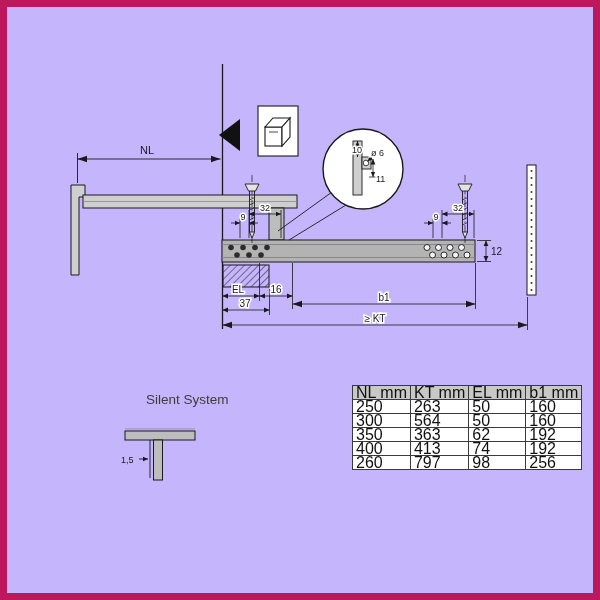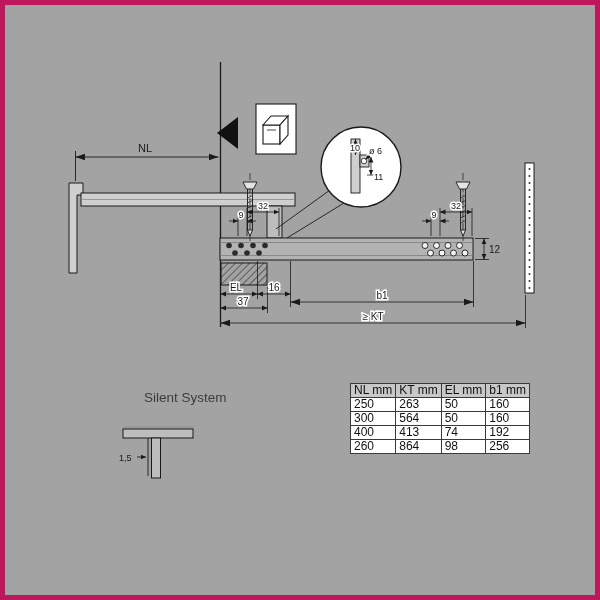--- a/index.html
+++ b/index.html
@@ -1,31 +1,31 @@
 <!DOCTYPE html>
 <html><head>
 <meta charset="utf-8">
 <style>
   html,body { margin:0; padding:0; background:#fff; }
   .stage {
-    position:relative; width:600px; height:600px; background:#a3a3a3;
+    position:relative; width:600px; height:600px; background:#c4b5fd;
     font-family:"Liberation Sans", sans-serif; overflow:hidden;
-    border:5px solid #be185d; box-sizing:border-box;
+    border:7px solid #be185d; box-sizing:border-box;
   }
   svg { position:absolute; left:0; top:0; }
   svg text { font-family:"Liberation Sans", sans-serif; fill:#1a1a1a; stroke:none; }
   .dim  { font-size:10px; }
   .dim-s{ font-size:9px; }
   .halo { paint-order:stroke; stroke:#ffffff; stroke-width:3px; fill:#1a1a1a; }
   .title {
     position:absolute; left:119px; top:385px; font-size:13.5px; color:#3c3c3c;margin-left:20px;
   }
   table.spec {
     position:absolute; left:345px; top:378px; border-collapse:collapse;
-    font-size:12px; color:#111;
+    font-size:16px; color:#111;
   }
   table.spec th, table.spec td {
     border:1px solid #3a3a3a; padding:0 3px; height:13px; line-height:13px;
     font-weight:normal; text-align:left; white-space:nowrap;
   }
   table.spec th { background:#c8c8c8; }
   table.spec td { background:#ffffff; }
 </style>
 </head>
 <body>
@@ -250,27 +250,33 @@
       <td>50</td>
       <td>160</td>
     </tr>
     <tr>
       <td>300</td>
       <td>564</td>
       <td>50</td>
       <td>160</td>
     </tr>
     <tr>
+      <td>350</td>
+      <td>363</td>
+      <td>62</td>
+      <td>192</td>
+    </tr>
+    <tr>
       <td>400</td>
       <td>413</td>
       <td>74</td>
       <td>192</td>
     </tr>
     <tr>
       <td>260</td>
-      <td>864</td>
+      <td>797</td>
       <td>98</td>
       <td>256</td>
     </tr>
   </tbody>
 </table>
 
 </div>
 
 </body></html>

